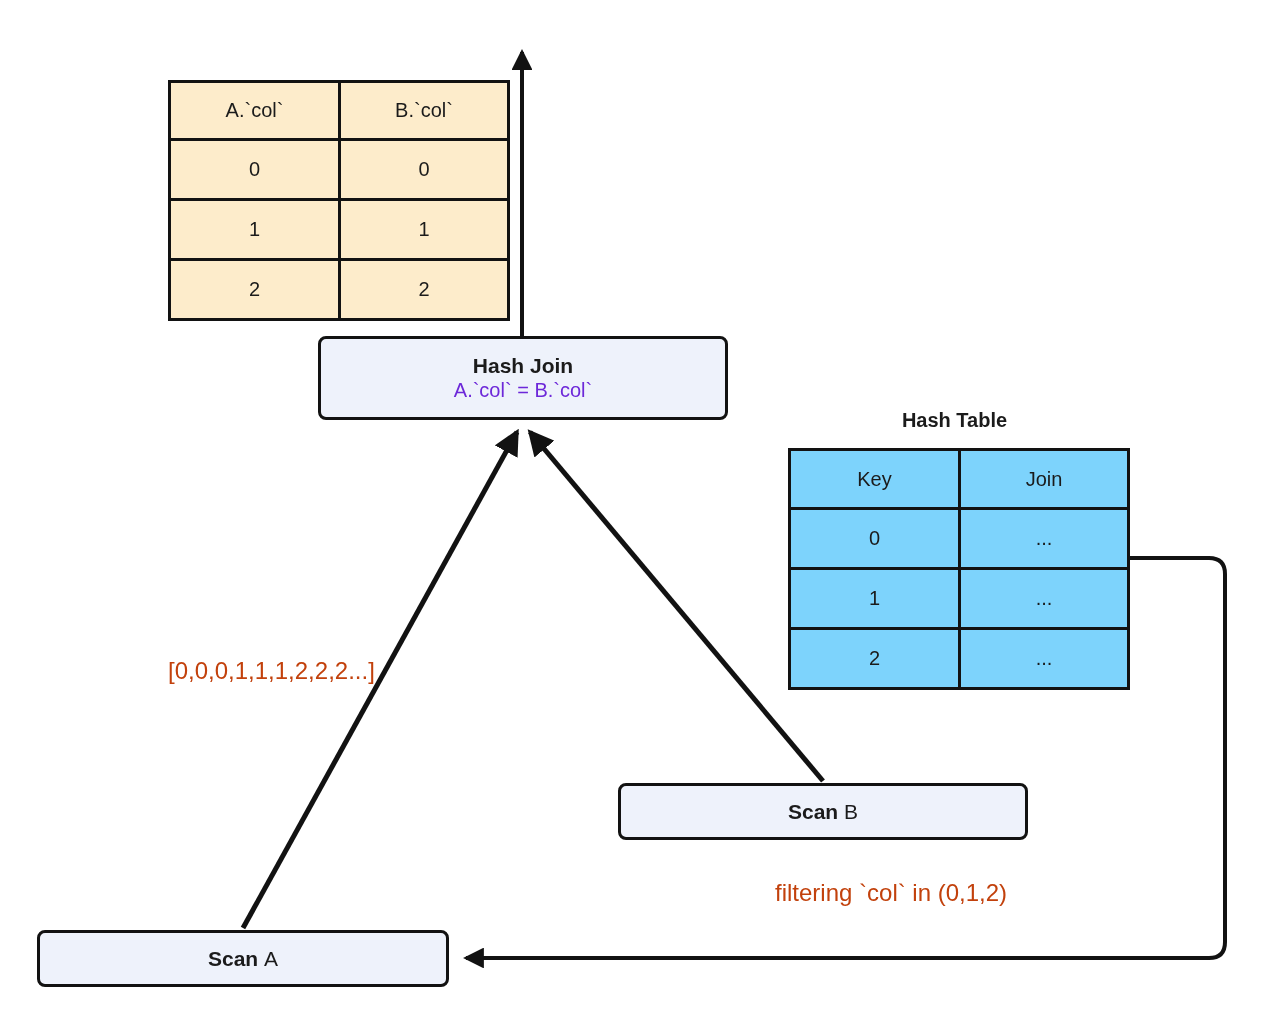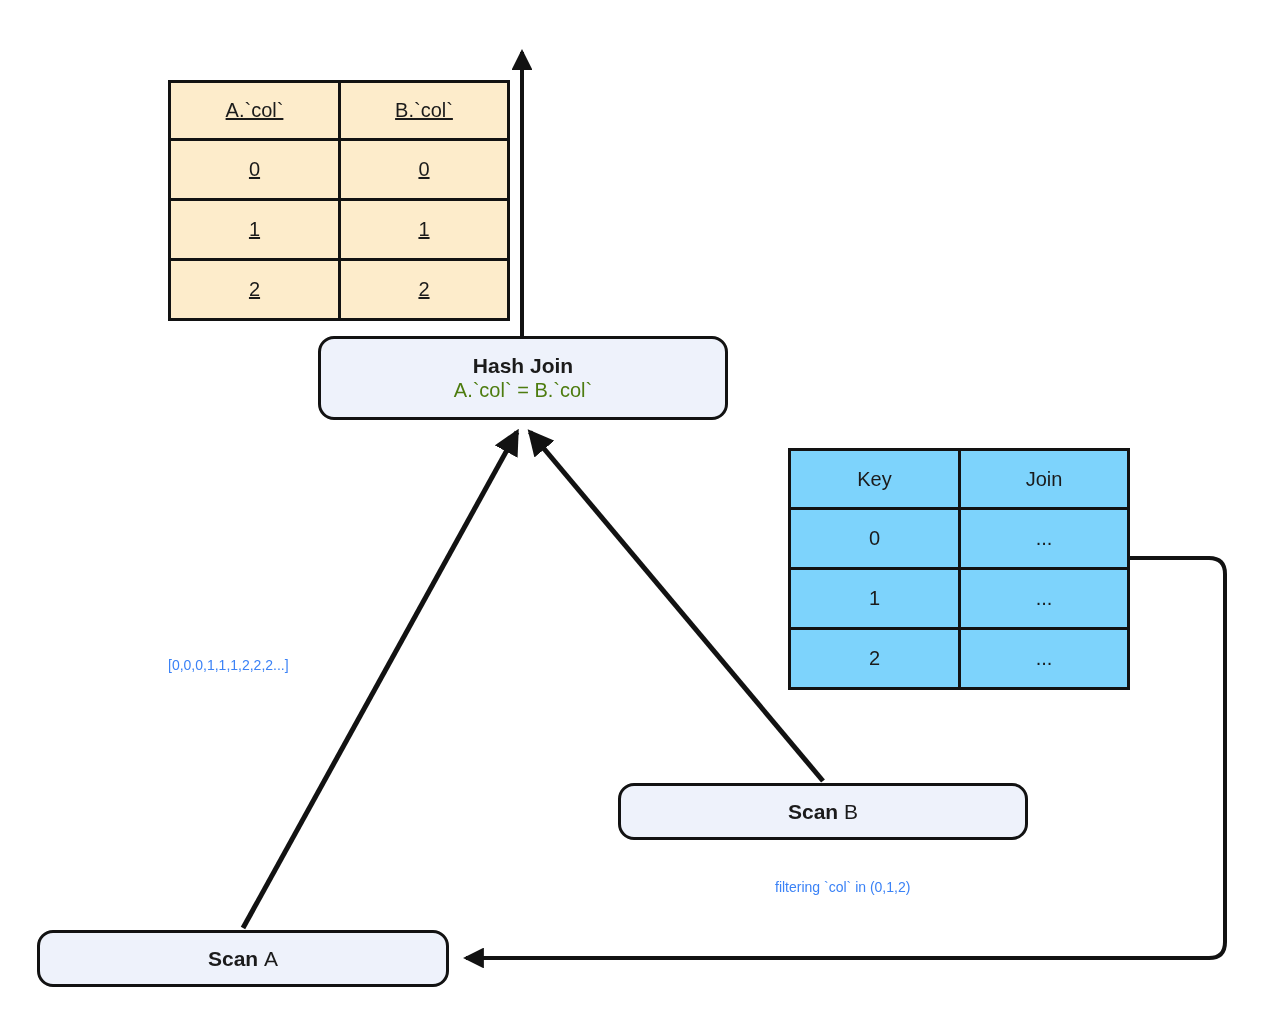--- a/index.html
+++ b/index.html
@@ -27,39 +27,39 @@
     height: 1026px;
     pointer-events: none;
   }
 
   
   .node {
     position: absolute;
     box-sizing: border-box;
     background: #eef2fb;
     border: 3px solid #121212;
-    border-radius: 16px;
+    border-radius: 8px;
     display: flex;
     flex-direction: column;
     align-items: center;
     justify-content: center;
     z-index: 3;
   }
   .node-title {
     font-size: 21px;
     font-weight: bold;
     color: #1b1b1b;
     line-height: 1.22;
     white-space: nowrap;
   }
   .node-title .regular { font-weight: normal; }
   .node-sub {
     font-size: 20px;
     font-weight: normal;
-    color: #4d7c0f;
+    color: #6d28d9;
     line-height: 1.25;
     white-space: nowrap;
   }
 
   
   .data-table {
     position: absolute;
     box-sizing: border-box;
     border-collapse: collapse;
     border-spacing: 0;
@@ -68,39 +68,39 @@
   }
   .data-table td {
     border: 3px solid #121212;
     text-align: center;
     vertical-align: middle;
     font-size: 20px;
     font-weight: normal;
     color: #1b1b1b;
     padding: 0;
   }
-  .result-table td { background: #fdeccb; text-decoration: underline; }
+  .result-table td { background: #fdeccb; }
   .hash-table td { background: #7dd3fc; }
 
   .table-caption {
     position: absolute;
     font-size: 20px;
     font-weight: bold;
     color: #1b1b1b;
     text-align: center;
     white-space: nowrap;
     z-index: 3;
   }
 
   
   .edge-label {
     position: absolute;
-    font-size: 14px;
+    font-size: 24px;
     font-weight: normal;
-    color: #3b82f6;
+    color: #c2410c;
     white-space: nowrap;
     z-index: 4;
   }
 </style>
 </head>
 <body>
 
 <div id="canvas">
 
   <svg id="edges" viewBox="0 0 1280 1026" width="1280" height="1026" xmlns="http://www.w3.org/2000/svg">
@@ -147,20 +147,21 @@
         <td style="height:57px;">2</td>
       </tr>
     </tbody>
   </table>
 
   <div class="node" style="left:318px; top:336px; width:410px; height:84px;">
     <div class="node-title">Hash Join</div>
     <div class="node-sub">A.`col` = B.`col`</div>
   </div>
 
+  <div class="table-caption" style="left:788px; top:409px; width:333px;">Hash Table</div>
 
   <table class="data-table hash-table" style="left:788px; top:448px; width:333px; height:227px;">
     <tbody>
       <tr>
         <td style="width:167px; height:56px;">Key</td>
         <td style="width:166px; height:56px;">Join</td>
       </tr>
       <tr>
         <td style="height:57px;">0</td>
         <td style="height:57px;">...</td>

